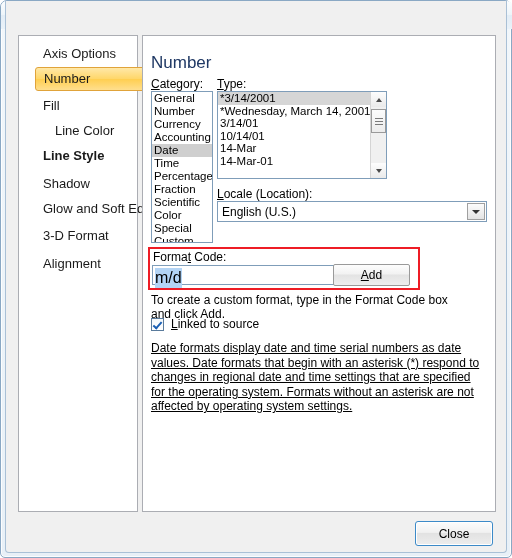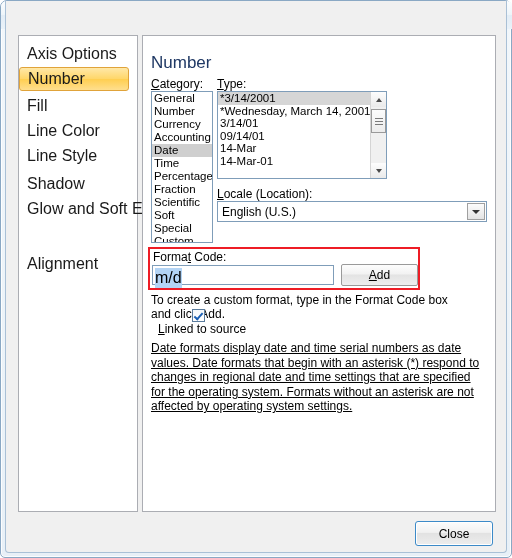--- a/index.html
+++ b/index.html
@@ -105,27 +105,27 @@
     width: 354px;
     height: 477px;
     background: #ffffff;
     border: 1px solid #abadb3;
     box-sizing: border-box;
   }
 
   
   .nav-item {
     position: absolute;
-    left: 0;
+    left: 16px;
     width: 110px;
     height: 24px;
     line-height: 24px;
     padding-left: 8px;
     box-sizing: border-box;
-    font-size: 16px;
+    font-size: 13px;
     color: #1a1a1a;
     white-space: nowrap;
     cursor: default;
   }
   .nav-item.selected {
     background: linear-gradient(to bottom, #ffe8a8 0%, #ffd76b 48%, #ffcf52 52%, #ffdf8e 100%);
     border: 1px solid #e0a33a;
     border-radius: 3px;
     line-height: 22px;
   }
@@ -331,21 +331,21 @@
     left: 154px;
     top: 267px;
     font-size: 16px;
     background: #b3d4f5;
     color: #000000;
     padding: 1px 0;
     white-space: nowrap;
   }
   #add-button {
     position: absolute;
-    left: 340px;
+    left: 332px;
     top: 263px;
     width: 77px;
     height: 22px;
     box-sizing: border-box;
     background: linear-gradient(to bottom, #fdfdfd 0%, #f2f2f2 45%, #e3e3e3 50%, #eeeeee 100%);
     border: 1px solid #9a9a9a;
     border-radius: 2px;
     font-size: 12px;
     color: #000000;
     display: flex;
@@ -362,25 +362,24 @@
     width: 320px;
     font-size: 12px;
     line-height: 14px;
     color: #000000;
   }
 
   
   #linked-row {
     position: absolute;
     left: 150px;
-    top: 308px;
+    top: 316px;
     display: flex;
     align-items: center;
     cursor: default;
-    flex-direction: column;
   }
   #linked-checkbox {
     width: 13px;
     height: 13px;
     box-sizing: border-box;
     background: linear-gradient(to bottom, #f4f8fb, #ffffff);
     border: 1px solid #5a7b9c;
     position: relative;
     flex: none;
   }
@@ -442,54 +441,55 @@
     <div id="help-btn" class="caption-btn">?</div>
     <div id="close-btn" class="caption-btn">✕</div>
   </div>
 
   <div id="frame-inner"></div>
 
   <div id="left-panel">
     <div class="nav-item" style="top:6px;">Axis Options</div>
     <div class="nav-item selected" style="top:31px;">Number</div>
     <div class="nav-item" style="top:58px;">Fill</div>
-    <div class="nav-item" style="top:83px;">Line Color</div>
-    <div class="nav-item" style="top:108px;">Line Style</div>
+    <div class="nav-item" style="top:83px;margin-left:12px;">Line Color</div>
+    <div class="nav-item" style="top:108px;font-weight:bold;">Line Style</div>
     <div class="nav-item" style="top:136px;">Shadow</div>
     <div class="nav-item" style="top:161px;">Glow and Soft Edges</div>
+    <div class="nav-item" style="top:188px;">3-D Format</div>
     <div class="nav-item" style="top:216px;">Alignment</div>
   </div>
 
   <div id="right-panel"></div>
 
   <div id="pane-title">Number</div>
 
   <div id="category-label" class="field-label"><u>C</u>ategory:</div>
   <div id="category-list">
       <div class="cat-item">General</div>
       <div class="cat-item">Number</div>
       <div class="cat-item">Currency</div>
       <div class="cat-item">Accounting</div>
       <div class="cat-item selected">Date</div>
       <div class="cat-item">Time</div>
       <div class="cat-item">Percentage</div>
       <div class="cat-item">Fraction</div>
       <div class="cat-item">Scientific</div>
-      <div class="cat-item">Soft</div>
+      <div class="cat-item">Color</div>
       <div class="cat-item">Special</div>
       <div class="cat-item">Custom</div>
     </div>
 
   <div id="type-label" class="field-label"><u>T</u>ype:</div>
   <div id="type-list">
     <div id="type-items">
         <div class="type-item selected">*3/14/2001</div>
         <div class="type-item">*Wednesday, March 14, 2001</div>
         <div class="type-item">3/14/01</div>
-        <div class="type-item">09/14/01</div>
+        <div class="type-item">10/14/01</div>
         <div class="type-item">14-Mar</div>
         <div class="type-item">14-Mar-01</div>
       </div>
     <div id="type-scrollbar">
       <div class="sb-arrow up">
           <div class="sb-tri up"></div>
         </div>
       <div id="sb-thumb">
           <div class="grip"></div>
         </div>

